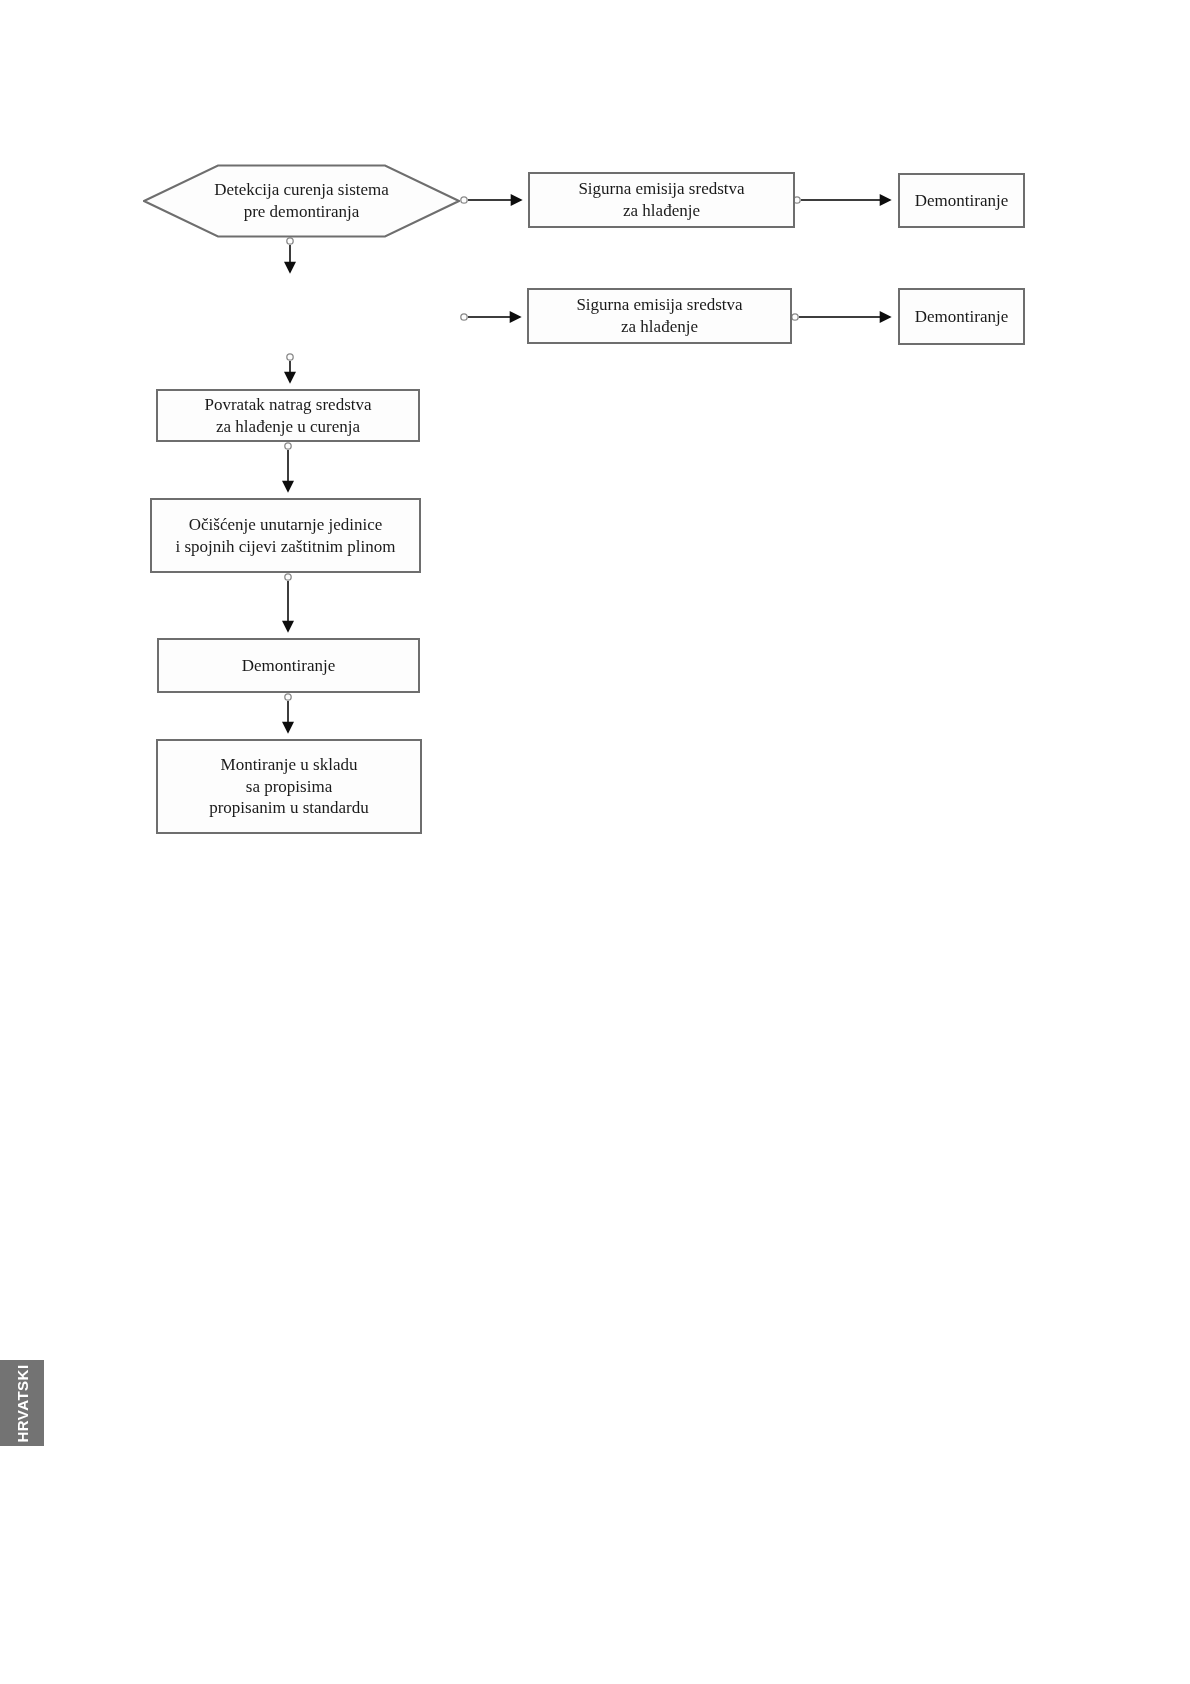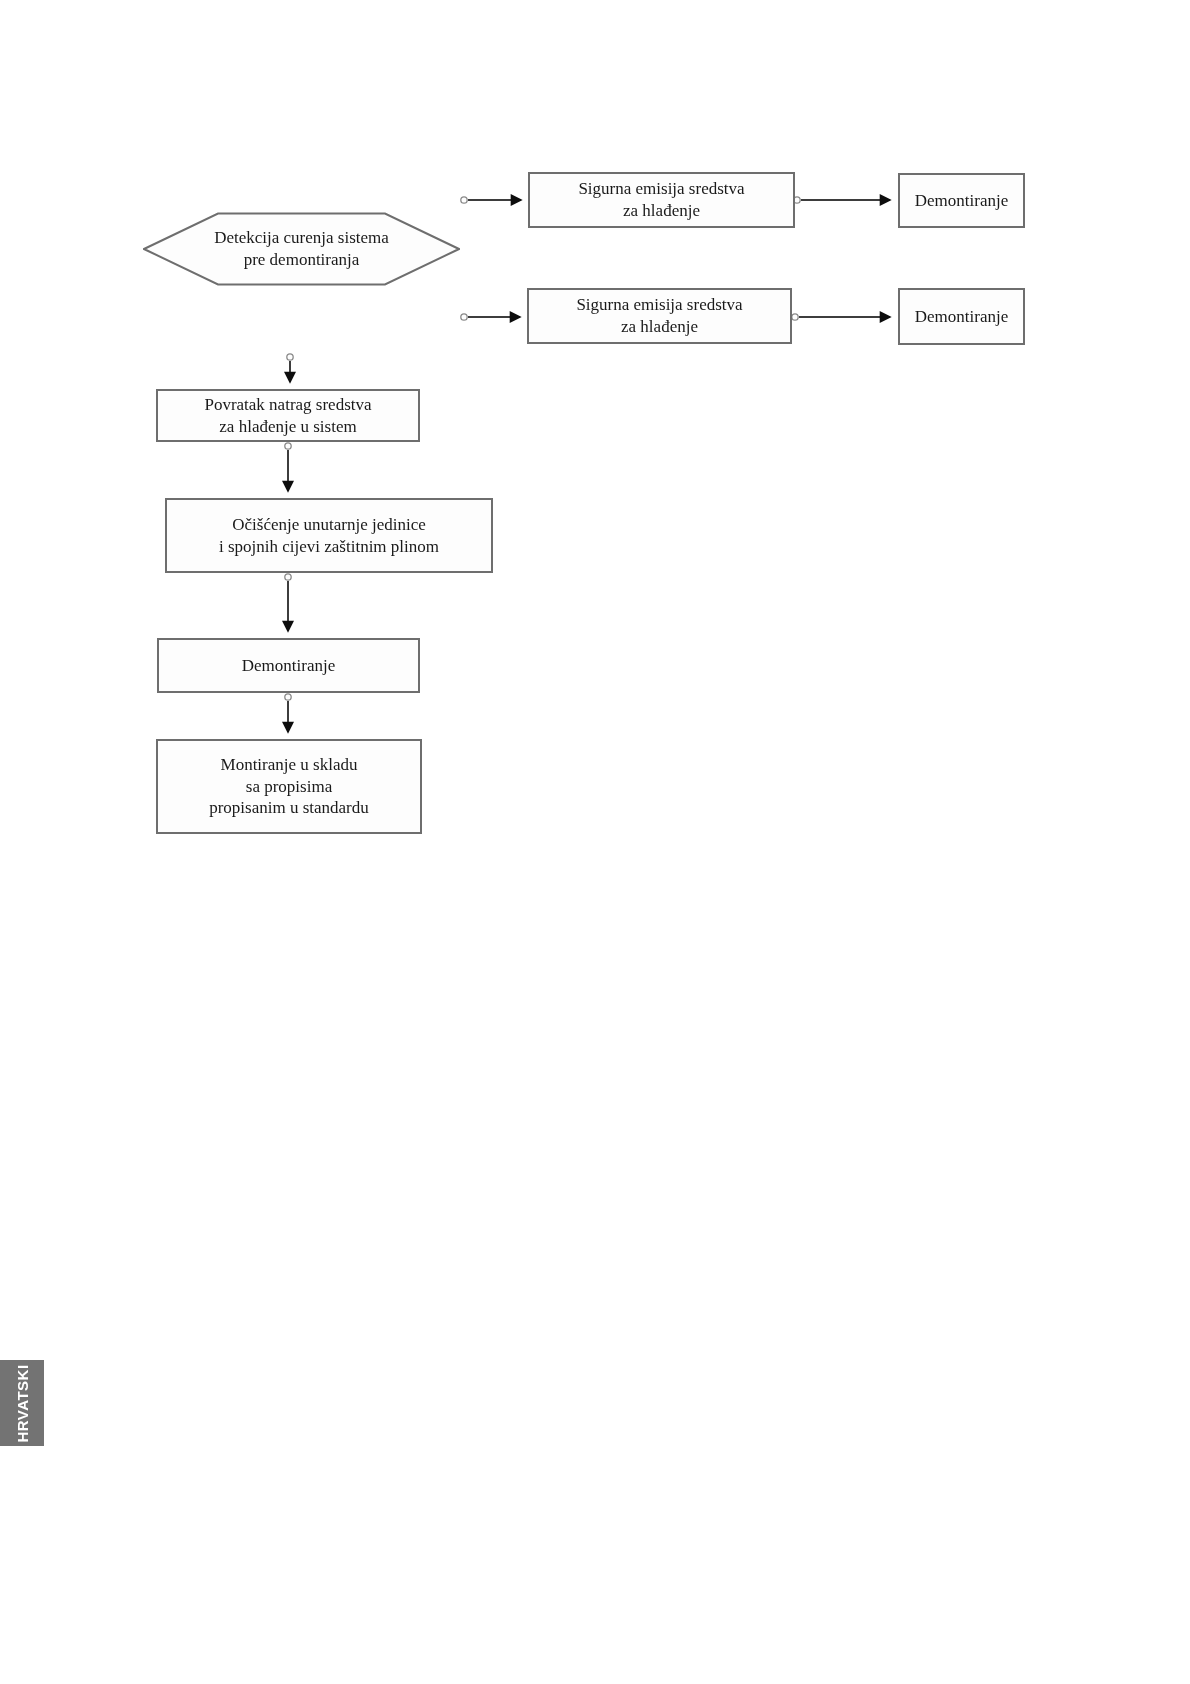--- a/index.html
+++ b/index.html
@@ -88,21 +88,21 @@
       <circle cx="290" cy="241" r="3.2"></circle>
       <circle cx="464" cy="317" r="3.2"></circle>
       <circle cx="795" cy="317" r="3.2"></circle>
       <circle cx="290" cy="357" r="3.2"></circle>
       <circle cx="288" cy="446" r="3.2"></circle>
       <circle cx="288" cy="577" r="3.2"></circle>
       <circle cx="288" cy="697" r="3.2"></circle>
     </g>
   </svg>
 
-  <div class="node hex" style="left:143px; top:164px; width:317px; height:74px;margin-top:48px;">
+  <div class="node hex" style="left:143px; top:164px; width:317px; height:74px;">
     <svg class="shape" viewBox="0 0 317 74" preserveAspectRatio="none">
       <polygon points="1,37 75,1.5 242,1.5 316,37 242,72.5 75,72.5" fill="#fdfdfd" stroke="#6e6e6e" stroke-width="2"></polygon>
     </svg>
     <div class="label">Detekcija curenja sistema
 pre demontiranja</div>
   </div>
 
   <div class="node rect" style="left:528px; top:172px; width:267px; height:56px;">
     <div class="label">Sigurna emisija sredstva
 za hlađenje</div>
@@ -117,24 +117,24 @@
     <div class="label">Sigurna emisija sredstva
 za hlađenje</div>
   </div>
 
   <div class="node rect" style="left:898px; top:288px; width:127px; height:57px;">
     <div class="label">Demontiranje</div>
   </div>
 
   <div class="node rect" style="left:156px; top:389px; width:264px; height:53px;">
     <div class="label">Povratak natrag sredstva
-za hlađenje u sistem</div>
+za hlađenje u curenja</div>
   </div>
 
-  <div class="node rect" style="left:165px; top:498px; width:328px; height:75px;">
+  <div class="node rect" style="left:150px; top:498px; width:271px; height:75px;">
     <div class="label">Očišćenje unutarnje jedinice
 i spojnih cijevi zaštitnim plinom</div>
   </div>
 
   <div class="node rect" style="left:157px; top:638px; width:263px; height:55px;">
     <div class="label">Demontiranje</div>
   </div>
 
   <div class="node rect" style="left:156px; top:739px; width:266px; height:95px;">
     <div class="label">Montiranje u skladu

